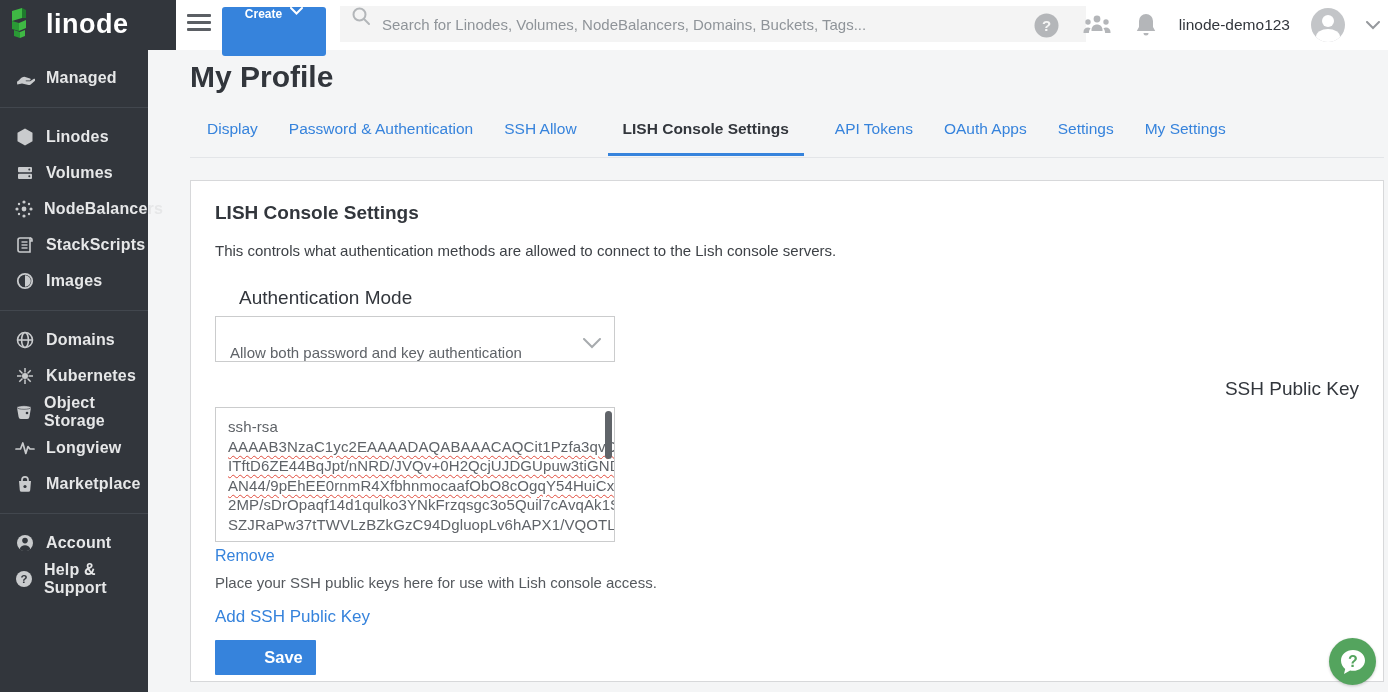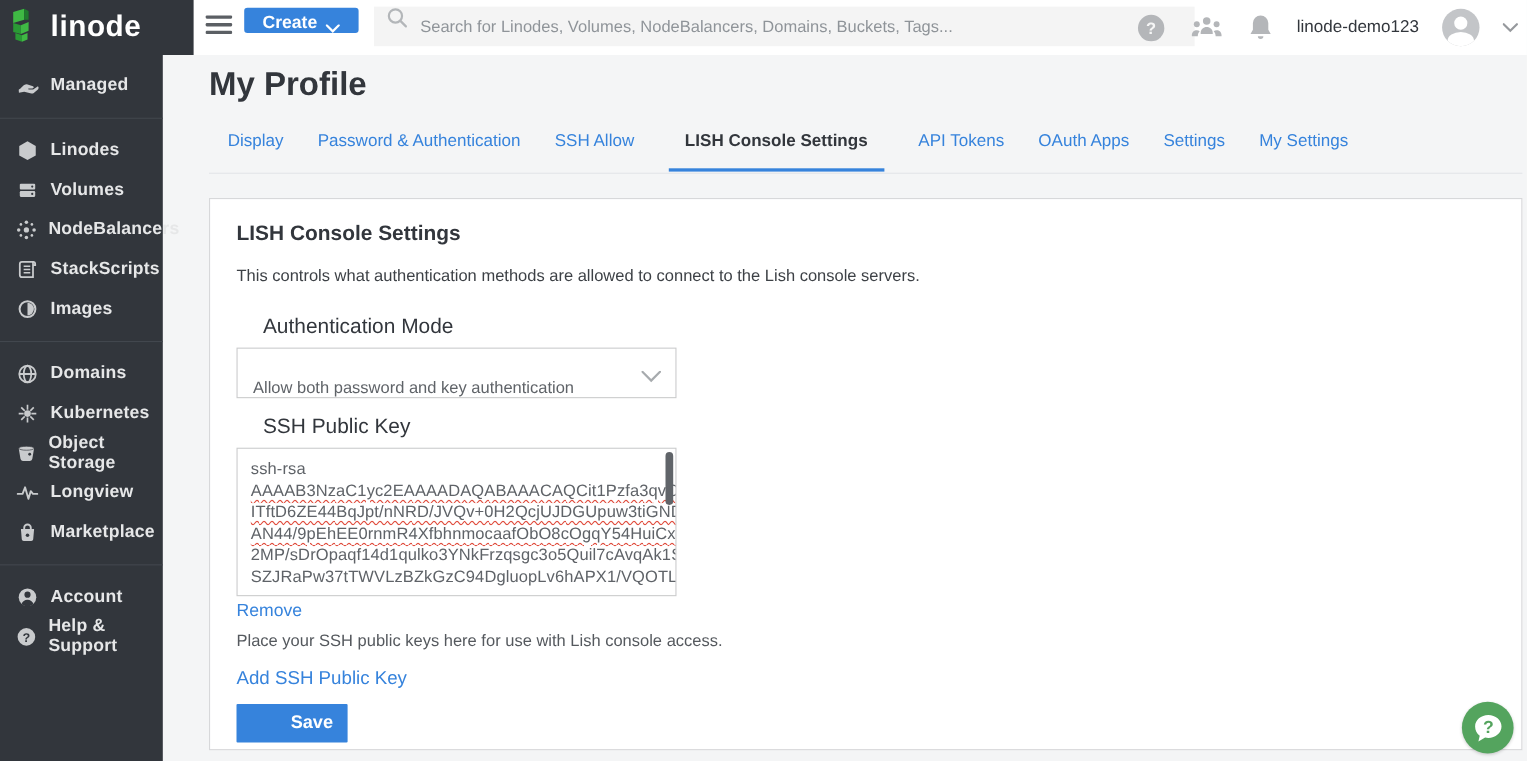--- a/index.html
+++ b/index.html
@@ -6,23 +6,23 @@
   html,body { width:1388px; height:692px; overflow:hidden;
     font-family:"Liberation Sans", sans-serif; background:#f4f5f6; color:#32363c; }
 
   
   .topbar { position:absolute; left:0; top:0; width:1388px; height:50px; background:#fff; z-index:5; }
   .logo-block { position:absolute; left:0; top:0; width:176px; height:50px; background:#32363c;
     display:flex; align-items:center; padding-left:9px; }
   .logo-text { color:#fff; font-size:27px; font-weight:bold; letter-spacing:.5px; margin-left:7px; margin-top:-2px; }
   .hamburger { position:absolute; left:187px; top:14px; width:24px; height:20px; cursor:pointer; }
   .hamburger span { display:block; height:3px; background:#5b5f64; margin-bottom:4px; border-radius:1px; }
-  .create-btn { position:absolute; left:222px; top:7px; width:104px; height:23px; background:#3683dc;
-    border:none; border-radius:3px; color:#fff; font-size:16px; font-weight:bold;
-    display:flex; align-items:flex-end; justify-content:center; gap:8px; cursor:pointer;
+  .create-btn { position:absolute; left:222px; top:7px; width:104px; height:49px; background:#3683dc;
+    border:none; border-radius:3px; color:#fff; font-size:12px; font-weight:bold;
+    display:flex; align-items:flex-start; justify-content:center; gap:8px; cursor:pointer;
     font-family:"Liberation Sans", sans-serif; }
   .search-box { position:absolute; left:340px; top:6px; width:746px; height:36px; background:#f4f4f4;
     display:flex; padding-left:11px; }
   .search-box input { border:none; background:transparent; outline:none; width:660px; margin-left:11px;
     font-size:15px; color:#5d6166; font-family:"Liberation Sans", sans-serif; }
   .search-box input::placeholder { color:#8f9499; }
   .topbar-right { position:absolute; right:8px; top:0; height:50px; display:flex; align-items:center; gap:21px; }
   .tb-icon { cursor:pointer; display:flex; align-items:center; }
   .username { font-size:15.5px; color:#32363c; cursor:pointer; }
   .avatar { width:34px; height:34px; border-radius:50%; background:#c3c5c8; overflow:hidden; position:relative; cursor:pointer; }
@@ -47,21 +47,21 @@
   .panel { position:absolute; left:190px; top:180px; width:1194px; height:502px; background:#fff;
     border:1px solid #d7d8da; padding:17px 24px; }
   .panel h2 { font-size:19px; font-weight:bold; color:#32363c; margin-top:4px; }
   .panel .desc { font-size:15px; color:#3d4146; margin-top:18px; }
   .field-label { font-size:19px; font-weight:normal; color:#32363c;margin-left:24px; }
   .auth-label { margin-top:28px; }
   .select-box { margin-top:7px; width:400px; height:46px; border:1px solid #cbcccd; background:#fff;
     display:flex; align-items:flex-end; padding:0 14px; cursor:pointer; position:relative; }
   .select-box .sel-value { font-size:15px; color:#5f6368; }
   .select-box .chev { position:absolute; right:13px; top:18px; }
-  .ssh-label { margin-top:16px; }
+  .ssh-label { margin-top:16px;text-align:right; }
   .keyarea { margin-top:7px; width:400px; height:135px; border:1px solid #cbcccd; background:#fff;
     padding:9px 12px; position:relative; overflow:hidden; cursor:text; }
   .keyline { font-size:15px; line-height:19.5px; color:#5f6368; white-space:pre; letter-spacing:.1px; }
   .keyline.misspelled { text-decoration:underline; text-decoration-style:wavy; text-decoration-color:#e04b3c;
     text-decoration-thickness:1px; text-underline-offset:3px; }
   .key-scrollbar { position:absolute; right:2px; top:3px; width:7px; height:48px; background:#606469; border-radius:4px; cursor:grab; }
   .remove-link { display:inline-block; margin-top:5px; font-size:16px; color:#3683dc; cursor:pointer; }
   .key-help { margin-top:9px; font-size:15px; color:#55595e; }
   .add-link { display:inline-block; margin-top:16px; font-size:17px; color:#3683dc; cursor:pointer; }
   .save-btn { display:block; margin-top:13px; width:101px; height:35px; background:#3683dc; border:none;

